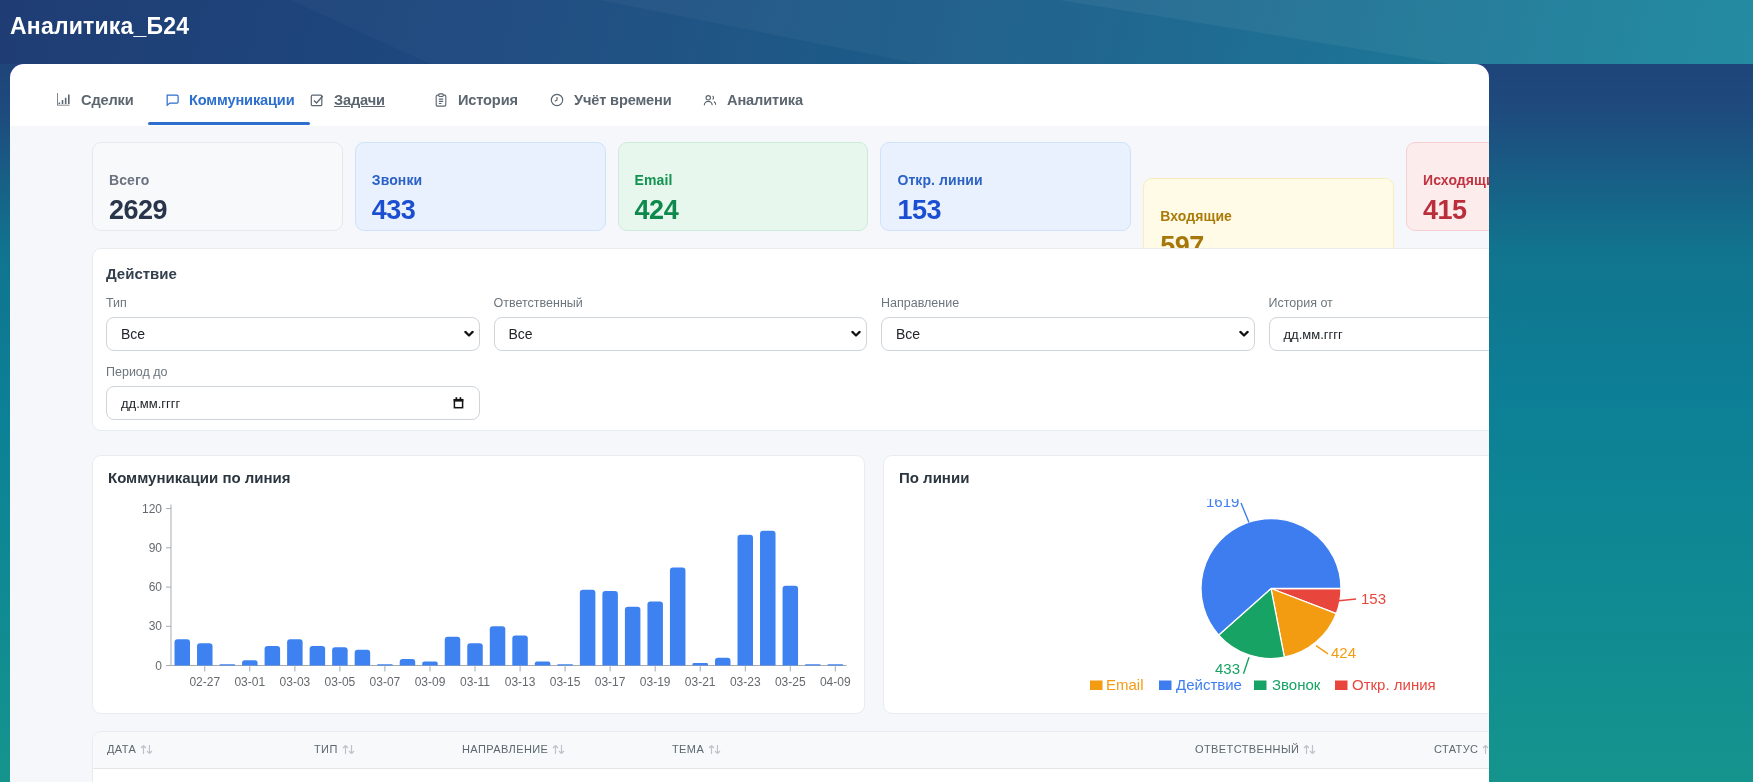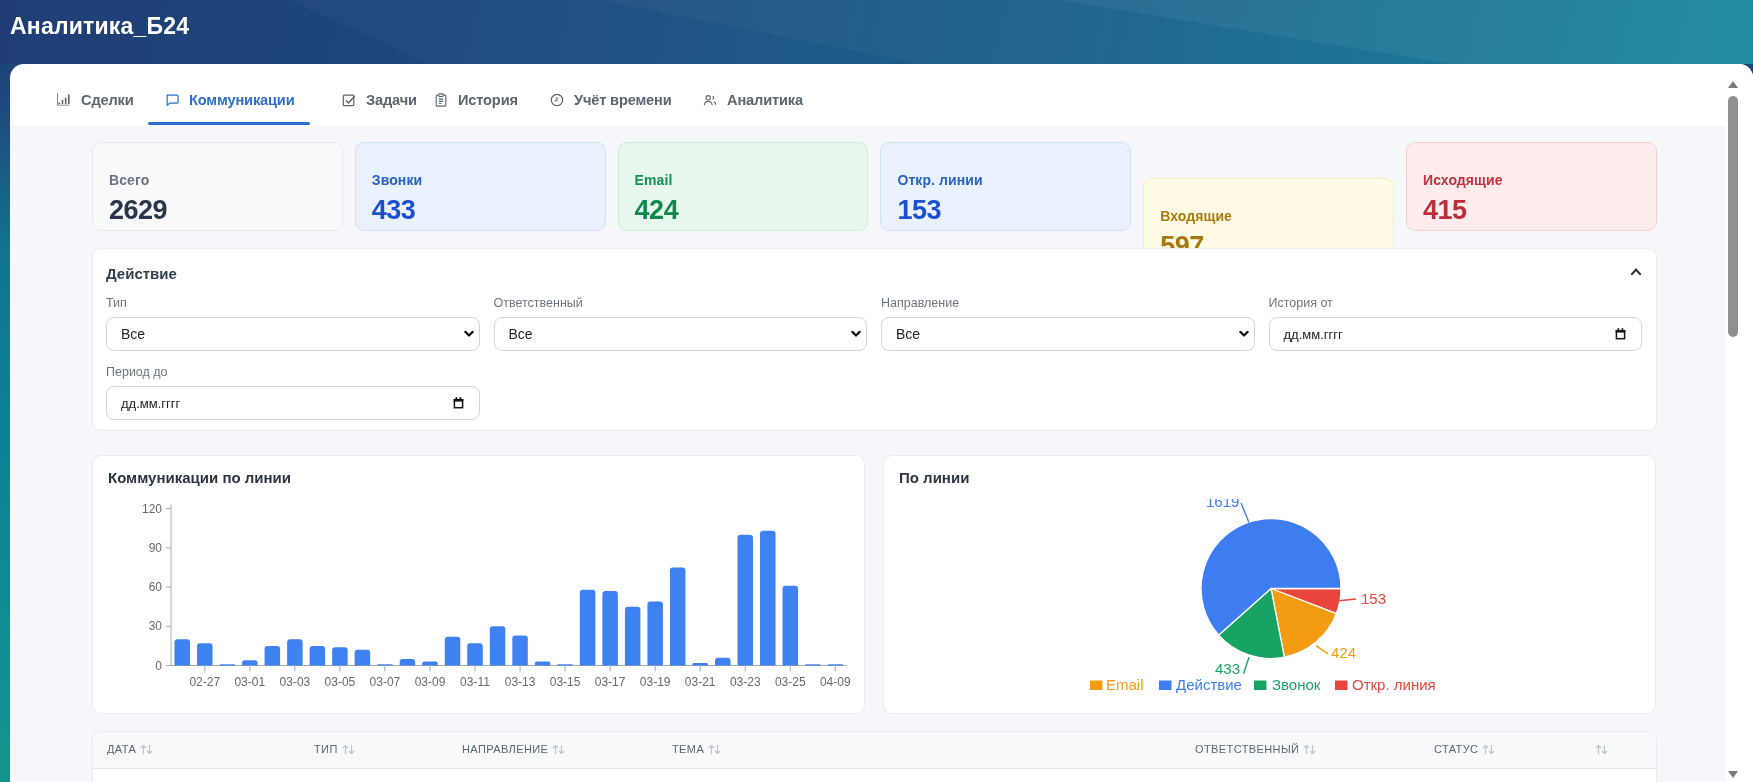--- a/index.html
+++ b/index.html
@@ -17,21 +17,21 @@
   }
   #hdr .streak1 { position:absolute; left:0; top:0; width:1753px; height:64px;
     background: rgba(255,255,255,0.032);
     clip-path: polygon(600px 0, 1753px 0, 1753px 64px, 920px 64px);
   }
   #hdr .streak2 { position:absolute; left:0; top:0; width:1753px; height:64px;
     background: rgba(255,255,255,0.05);
     clip-path: polygon(1060px 0, 1753px 0, 1753px 64px, 1450px 64px);
   }
   #hdr h1 { position:absolute; left:10px; top:13px; color:#fff; font-size:23px; font-weight:700; letter-spacing:0.2px; }
-  #card { position:absolute; left:10px; top:64px; width:1743px; height:718px;
+  #card { position:absolute; left:10px; top:64px; width:1479px; height:718px;
     background:#6d28d9; border-radius:14px 14px 0 0; overflow:hidden; }
 
   
   #tabs { position:absolute; left:0; top:0; width:1743px; height:62px; background:#fff; }
   .tab { position:absolute; top:0; height:62px; padding-top:10px; display:flex; align-items:center; gap:10px;
     font-size:14.6px; font-weight:700; letter-spacing:-0.15px; color:#5c6670; }
   .tab svg { display:block; }
   .tab.active { color:#2c6fce; }
   .tab.active .u { position:absolute; left:-17px; right:-16px; bottom:1px; height:3px; background:#2c6fce; border-radius:2px;}
 
@@ -97,21 +97,21 @@
         </svg>
         <span>Сделки</span>
       </div>
       <div class="tab active" style="left:155px;">
         <svg width="14" height="14" viewBox="0 0 16 16" fill="none" stroke="#2c6fce" stroke-width="1.4">
           <path d="M2.5 2.5h11a1.5 1.5 0 0 1 1.5 1.5v6a1.5 1.5 0 0 1-1.5 1.5H5.5L2.5 14V2.5z"></path>
         </svg>
         <span>Коммуникации</span>
         <div class="u"></div>
       </div>
-      <div class="tab" style="left:332px;">
+      <div class="tab" style="left:300px;text-decoration:underline;">
         <svg width="14" height="14" viewBox="0 0 16 16" fill="none" stroke="#5c6670" stroke-width="1.4">
           <rect x="1.5" y="2.5" width="12" height="12" rx="1.5"></rect>
           <path d="M4.5 8.5l3 3 7-8" stroke-width="1.6"></path>
         </svg>
         <span>Задачи</span>
       </div>
       <div class="tab" style="left:424px;">
         <svg width="14" height="14" viewBox="0 0 16 16" fill="none" stroke="#5c6670" stroke-width="1.3">
           <rect x="2.5" y="2.5" width="11" height="12.5" rx="1.5"></rect>
           <rect x="5.5" y="1" width="5" height="3" rx="1" fill="#fff"></rect>
@@ -208,21 +208,21 @@
                 <rect x="1.4" y="2.7" width="8.2" height="8" fill="none" stroke="#141414" stroke-width="1.5"></rect>
                 <rect x="0.7" y="2" width="9.6" height="2.6" fill="#141414"></rect>
                 <rect x="2.5" y="0.2" width="1.7" height="2.4" fill="#141414"></rect>
                 <rect x="6.6" y="0.2" width="1.7" height="2.4" fill="#141414"></rect>
               </svg>
             </div>
           </div>
         </div>
       </div>
       <div class="chartcard" id="barcard">
-        <div class="ct">Коммуникации по линии</div>
+        <div class="ct">Коммуникации по линия</div>
         <svg id="barsvg" width="773" height="259" style="position:absolute;left:0;top:0;">
 <line x1="78.0" y1="48.6" x2="78.0" y2="209.5" stroke="#a7abb0" stroke-width="1"></line>
 <line x1="78.0" y1="209.5" x2="753.6" y2="209.5" stroke="#a7abb0" stroke-width="1"></line>
 <line x1="73.0" y1="209.5" x2="78.0" y2="209.5" stroke="#a7abb0" stroke-width="1"></line>
 <text x="69.0" y="213.5" font-size="12" fill="#65696e" text-anchor="end">0</text>
 <line x1="73.0" y1="170.3" x2="78.0" y2="170.3" stroke="#a7abb0" stroke-width="1"></line>
 <text x="69.0" y="174.3" font-size="12" fill="#65696e" text-anchor="end">30</text>
 <line x1="73.0" y1="131.1" x2="78.0" y2="131.1" stroke="#a7abb0" stroke-width="1"></line>
 <text x="69.0" y="135.1" font-size="12" fill="#65696e" text-anchor="end">60</text>
 <line x1="73.0" y1="91.8" x2="78.0" y2="91.8" stroke="#a7abb0" stroke-width="1"></line>

